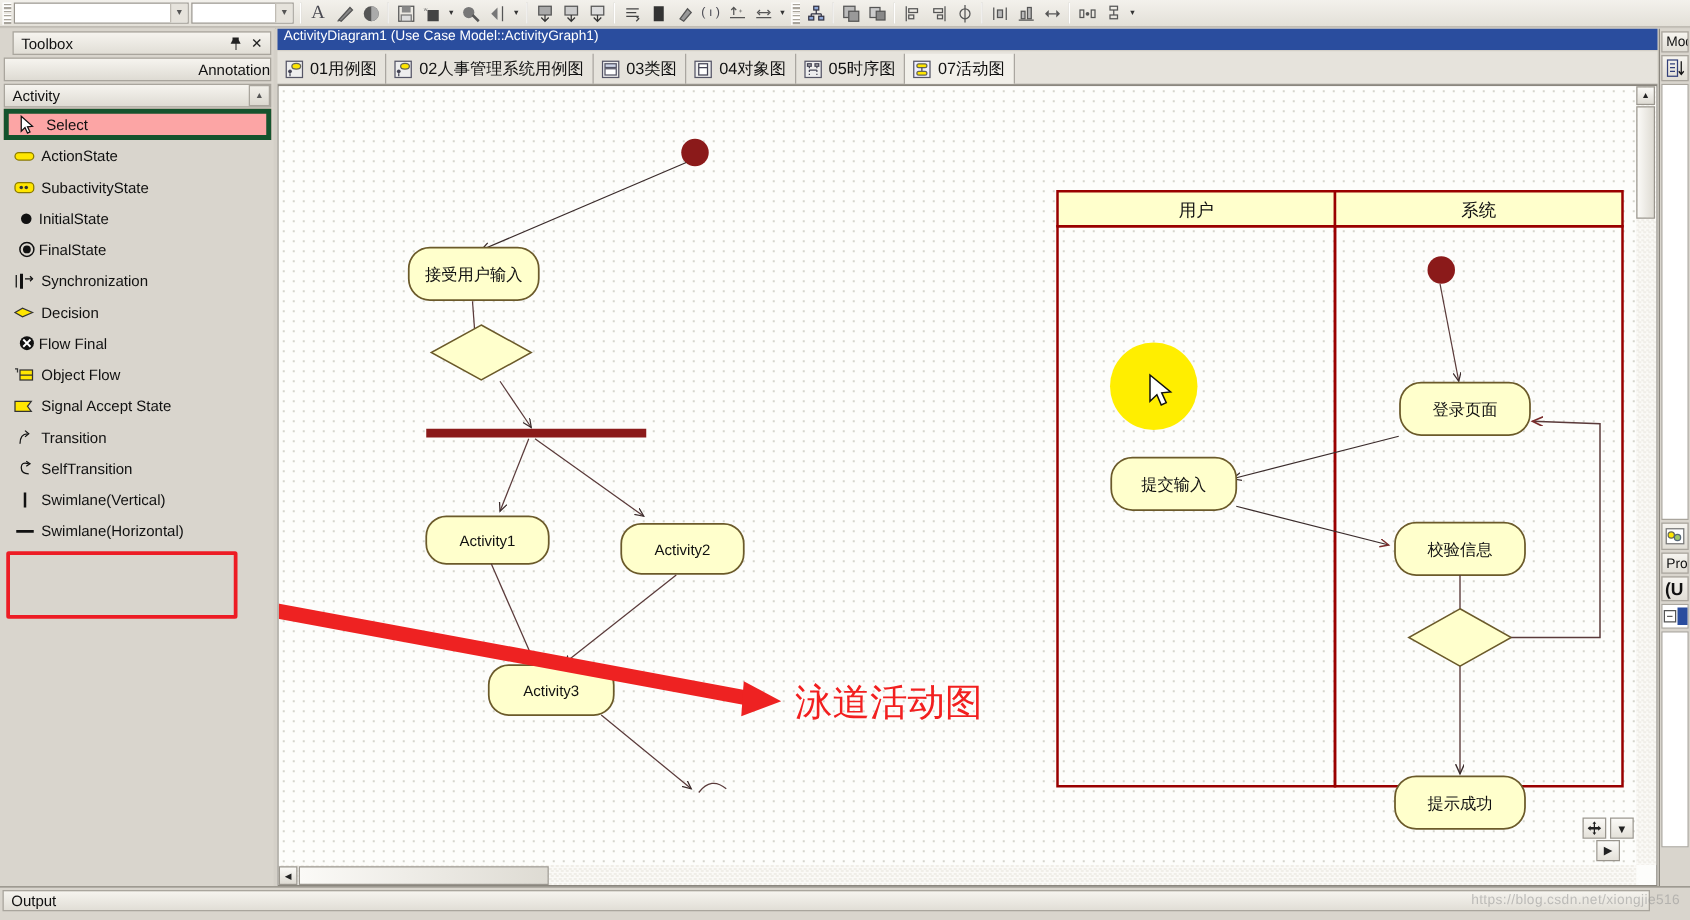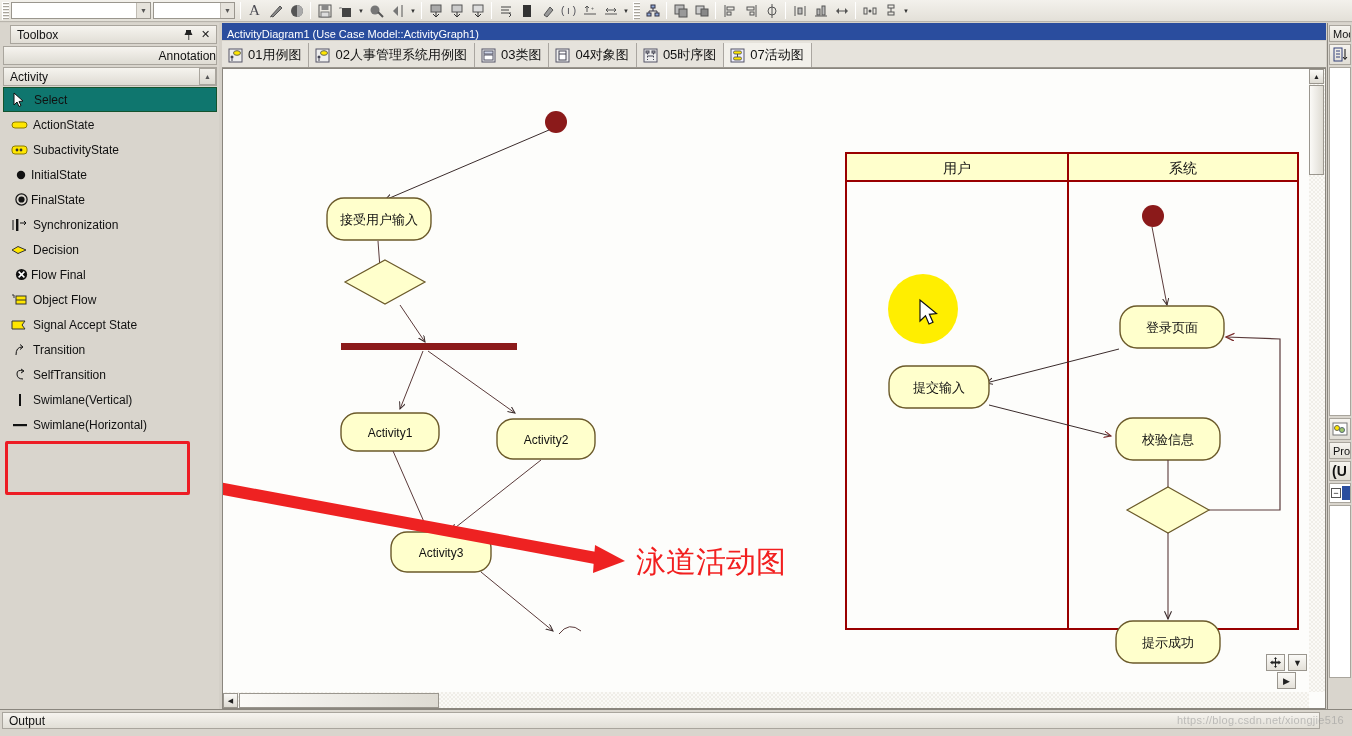--- a/index.html
+++ b/index.html
@@ -51,32 +51,32 @@
     margin: 2px 3px 0 3px; height: 19px; background: linear-gradient(#f6f4ef, #dedbd3);
     border: 1px solid #a9a59d; display: flex; align-items: center;
     padding-left: 6px; font-size: 12px; color: #111; justify-content: flex-end;
   }
   .tbx-bar .spin { margin-left: auto; width: 17px; height: 17px; background: linear-gradient(#f2f0ea,#dcd9d1);
     border: 1px solid #a9a59d; display: flex; align-items: center; justify-content: center;
     font-size: 7px; color: #555; }
   .tbx-list { margin: 1px 3px 0 3px; background: #d9d5cd; }
   .tbx-item { height: 25px; display: flex; align-items: center; padding-left: 8px;
     font-size: 12px; color: #111; position: relative; }
-  .tbx-item.sel { background: #0f766e; border: 1px solid #14532d; }
+  .tbx-item.sel { background: #fca5a5; border: 4px solid #14532d; }
   .tbx-ico { width: 22px; display: flex; align-items: center; justify-content: flex-start; }
   .redbox {
     position: absolute; left: 5px; top: 418px; width: 185px; height: 54px;
     border: 3px solid #ed1c24; border-radius: 2px; pointer-events: none;
   }
 
   
   .main { position: absolute; left: 222px; top: 23px; width: 1104px; height: 686px; background: #d4d0c8; }
   .doc-title {
     position: absolute; left: 0; top: 0; width: 1104px; height: 17px;
-    background: #2a4d9e; color: #fff; font-size: 11px; display: flex; align-items: flex-end;
+    background: #2a4d9e; color: #fff; font-size: 11px; display: flex; align-items: flex-start;
     padding-left: 5px; letter-spacing: 0px;
   }
   .tabstrip {
     position: absolute; left: 0; top: 18px; width: 1104px; height: 27px;
     background: #e6e3dc; border-bottom: 1px solid #9a968e;
     display: flex; align-items: flex-end;
   }
   .tab { height: 24px; display: flex; align-items: center; gap: 5px;
     padding: 0 7px 0 6px; font-size: 13px; color: #111;
     border-right: 1px solid #aaa6a0; }

